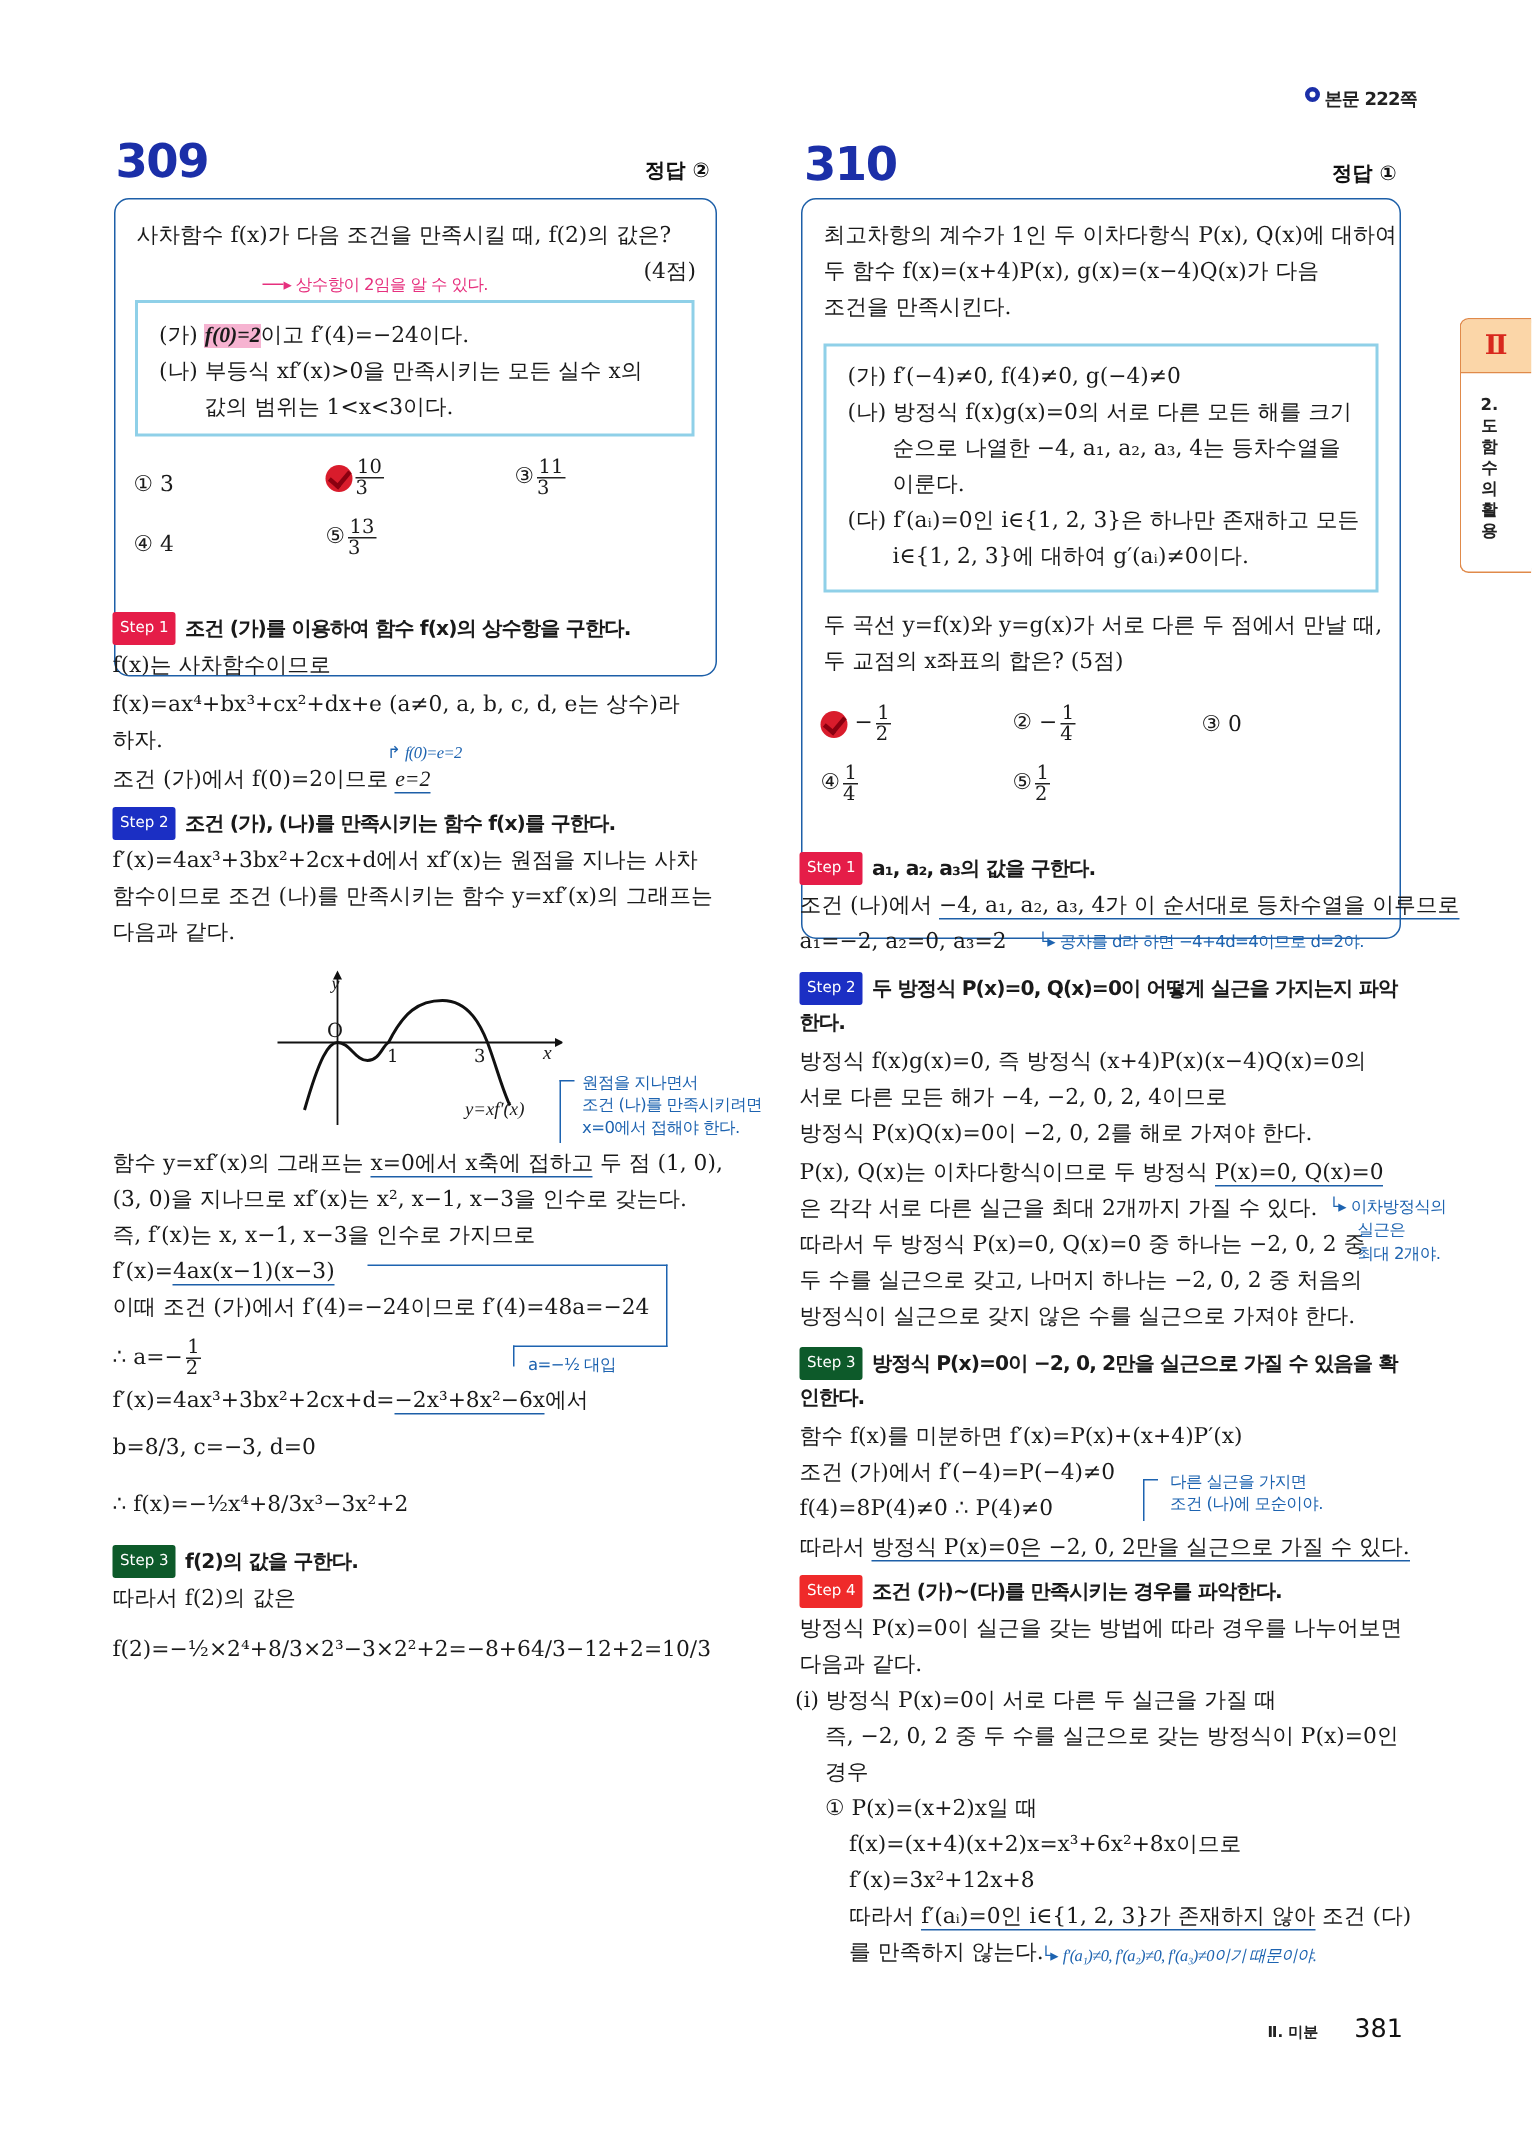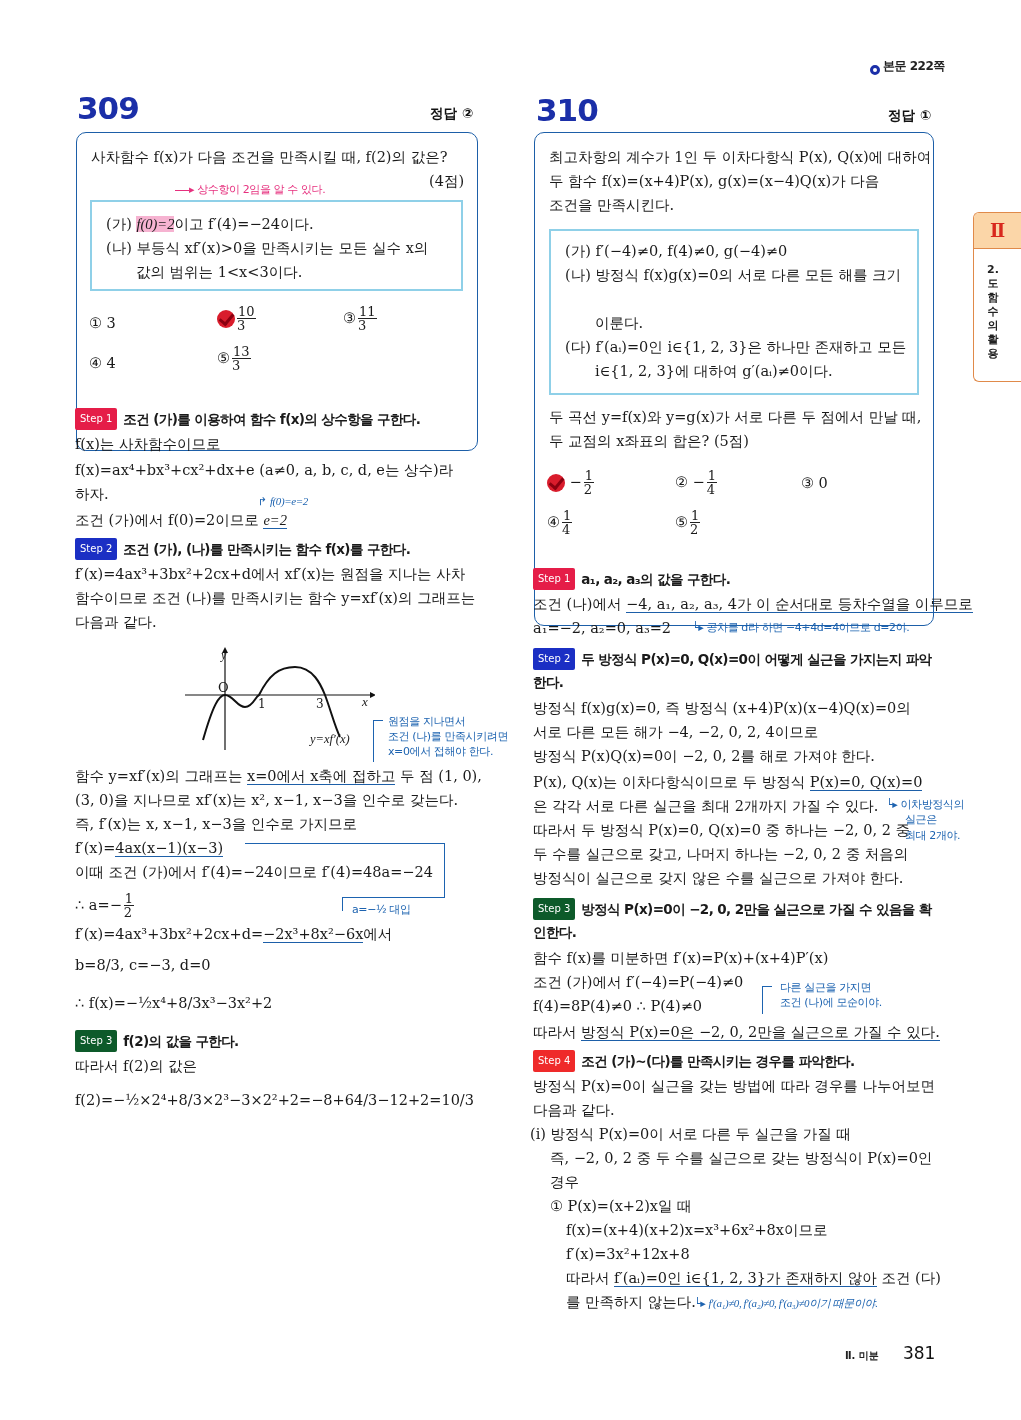--- a/index.html
+++ b/index.html
@@ -2,21 +2,21 @@
 <html><head>
 <meta charset="utf-8">
 <style>
   * { box-sizing: border-box; margin: 0; padding: 0; }
   html, body { width: 1021px; height: 1420px; background: #ffffff; overflow: hidden; }
   body { position: relative; font-family: "DejaVu Serif", "Liberation Serif", serif; color: #1a1a1a; font-size: 14.5px; }
   i, .m { font-family: "Liberation Serif", "DejaVu Serif", serif; font-style: italic; }
   .ab { position: absolute; }
 
   
-  .ref { position: absolute; left: 870px; top: 58px; font-family: "DejaVu Sans", sans-serif; font-size: 12px; font-weight: bold; color: #222; display: flex; align-items: flex-end; gap: 3px; letter-spacing: -0.5px;}
+  .ref { position: absolute; left: 870px; top: 58px; font-family: "DejaVu Sans", sans-serif; font-size: 12px; font-weight: bold; color: #222; display: flex; align-items: flex-start; gap: 3px; letter-spacing: -0.5px;}
   .ref .dot { width: 10px; height: 10px; border-radius: 50%; border: 3px solid #1b2fa8; display: inline-block; }
 
   .qnum { position: absolute; font-family: "DejaVu Sans", sans-serif; font-weight: bold; font-size: 31px; color: #1b2fa8; letter-spacing: -1px; }
   .answer { position: absolute; font-family: "DejaVu Sans", sans-serif; font-weight: bold; font-size: 13.5px; color: #111; }
 
   .qbox { position: absolute; border: 1.6px solid #1d5fa8; border-radius: 10px; background: #fff; }
   .cond { position: absolute; border: 2px solid #8fd0e8; background: #fff; }
 
   .line { position: absolute; white-space: nowrap; font-size: 14.5px; line-height: 20px; }
   .frac { display: inline-flex; flex-direction: column; align-items: flex-start; vertical-align: middle; font-size: 13px; line-height: 13px; margin: 0 2px; font-style: normal; }
@@ -25,21 +25,21 @@
   .step { display: inline-block; font-family: "DejaVu Sans", sans-serif; font-size: 10px; color: #fff; padding: 1px 5px; border-radius: 2px; margin-right: 6px; vertical-align: 2px; }
   .s1 { background: #e51d48; }
   .s2 { background: #1b2fc4; }
   .s3 { background: #0d5a2a; }
   .s4 { background: #ef2a2a; }
   .stitle { font-family: "DejaVu Sans", sans-serif; font-weight: bold; font-size: 13.5px; letter-spacing: -0.6px; }
 
   .note { position: absolute; font-family: "DejaVu Sans", sans-serif; font-size: 11px; color: #1d63b0; white-space: nowrap; line-height: 15px; letter-spacing: -0.4px; }
   .note.pink { color: #e6307e; }
   .ul { border-bottom: 1.5px solid #1d5fa8; }
-  .hl { background: #f6b3d1; }
+  .hl { background: #f6b3d1; font-weight: bold; }
 
   .check { display: inline-block; width: 18px; height: 18px; border-radius: 50%; background: #d91c2c; position: relative; vertical-align: middle; }
   .check::after { content: ""; position: absolute; left: 5px; top: 1px; width: 6px; height: 11px; border-right: 3px solid #8a0010; border-bottom: 3px solid #8a0010; transform: rotate(40deg); }
 
   .tab { position: absolute; left: 973px; top: 212px; width: 48px; height: 170px; border: 1.5px solid #e08a4a; border-right: none; border-radius: 6px 0 0 6px; background: #fff; }
   .tab .head { height: 36px; background: #fbd6a8; border-bottom: 1px solid #e08a4a; border-radius: 5px 0 0 0; color: #d8281d; font-weight: bold; font-size: 18px; text-align: center; line-height: 36px; font-family: "DejaVu Serif", serif; }
   .tab .vert { font-family: "DejaVu Sans", sans-serif; font-size: 11px; font-weight: bold; color: #222; width: 14px; margin: 14px 0 0 12px; line-height: 14px; text-align: center; }
 
   .footer { position: absolute; left: 845px; top: 1343px; font-family: "DejaVu Sans", sans-serif; display: flex; align-items: baseline; gap: 24px; }
   .footer .ch { font-size: 10px; font-weight: bold; color: #222; }
@@ -145,20 +145,21 @@
 <div class="qnum" style="left:536px; top:92px;">310</div>
 <div class="answer" style="left:888px; top:107px;">정답 ①</div>
 
 <div class="qbox" style="left:534px; top:132px; width:400px; height:494px;">
   <div class="line" style="left:14px; top:14px;">최고차항의 계수가 1인 두 이차다항식 P(x), Q(x)에 대하여</div>
   <div class="line" style="left:14px; top:38px;">두 함수 f(x)=(x+4)P(x), g(x)=(x−4)Q(x)가 다음</div>
   <div class="line" style="left:14px; top:62px;">조건을 만족시킨다.</div>
   <div class="cond" style="left:14px; top:96px; width:370px; height:166px;">
     <div class="line" style="left:14px; top:10px;">(가) f′(−4)≠0, f(4)≠0, g(−4)≠0</div>
     <div class="line" style="left:14px; top:34px;">(나) 방정식 f(x)g(x)=0의 서로 다른 모든 해를 크기</div>
+    <div class="line" style="left:44px; top:58px;">순으로 나열한 −4, a₁, a₂, a₃, 4는 등차수열을</div>
     <div class="line" style="left:44px; top:82px;">이룬다.</div>
     <div class="line" style="left:14px; top:106px;">(다) f′(aᵢ)=0인 i∈{1, 2, 3}은 하나만 존재하고 모든</div>
     <div class="line" style="left:44px; top:130px;">i∈{1, 2, 3}에 대하여 g′(aᵢ)≠0이다.</div>
   </div>
   <div class="line" style="left:14px; top:274px;">두 곡선 y=f(x)와 y=g(x)가 서로 다른 두 점에서 만날 때,</div>
   <div class="line" style="left:14px; top:298px;">두 교점의 x좌표의 합은? (5점)</div>
   <div class="line" style="left:12px; top:336px;"><span class="check"></span> −<span class="frac">
         <span>1</span>
         <span>2</span>
       </span></div>

